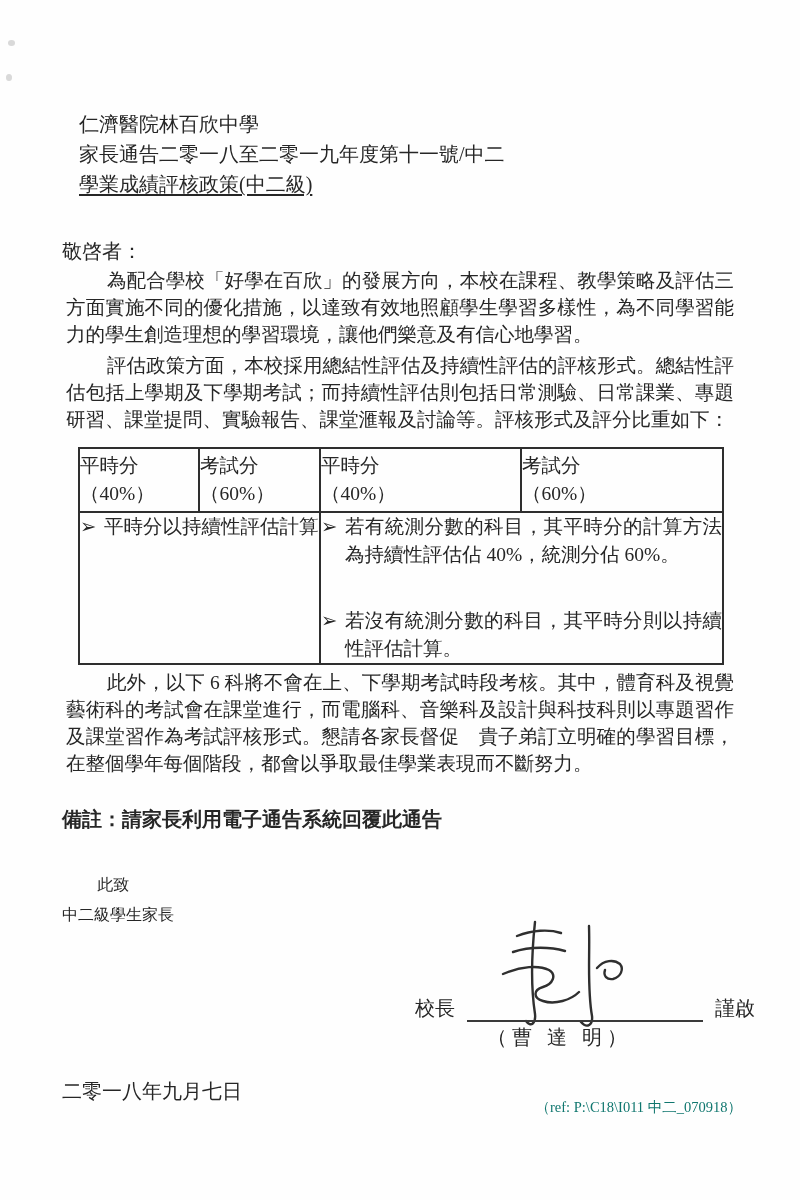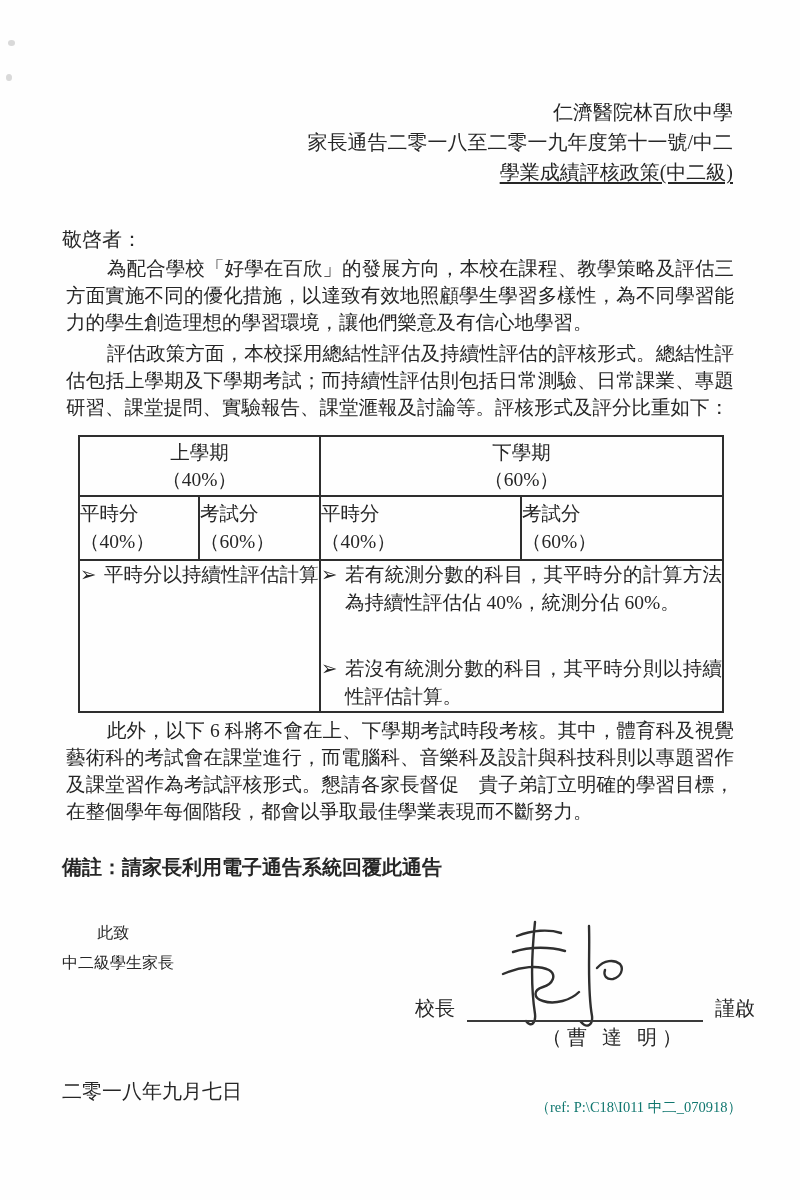--- a/index.html
+++ b/index.html
@@ -2,21 +2,21 @@
 <html><head>
 <meta charset="utf-8">
 <style>
   html,body{margin:0;padding:0;background:#e8e8e8;}
   .page{
     position:relative;width:800px;height:1200px;background:#fefefe;
     font-family:"Liberation Serif","DejaVu Serif",serif;color:#262626;
     overflow:hidden;margin:0 auto;
   }
   .content{margin:0 62px;}
-  .hdr{margin:5px;padding-top:92px;text-align:right;font-size:20px;line-height:30px;}
+  .hdr{margin:17px;padding-top:92px;text-align:left;font-size:20px;line-height:30px;}
   .hdr div{white-space:nowrap;}
   .hdr .subject{text-decoration:underline;text-underline-offset:3px;}
   .salutation{margin-top:40px;font-size:20px;line-height:24px;}
   p.body{font-size:19.5px;line-height:27px;text-align:justify;margin:4px;text-indent:2.1em;}
   .p1{margin-top:18px;}
   .p2{margin-top:26px;}
   .p3{margin-top:22px;}
   table.grade{border-collapse:collapse;margin:14px 0 0 16px;width:644px;table-layout:fixed;}
   table.grade td{border:2px solid #2e2e2e;font-size:19.5px;padding:0;}
   td.term-cell{height:58px;text-align:center;vertical-align:middle;line-height:27px;}
@@ -26,21 +26,21 @@
   .bullet-item .glyph{flex:0 0 24px;}
   .bullet-item .btxt{flex:1;}
   .bullet-item + .bullet-item{margin-top:38px;}
   .remark{margin-top:29px;font-size:20px;font-weight:bold;line-height:26px;font-family:Liberation Serif, serif;}
   .closing{margin-top:38px;font-size:16px;line-height:30px;}
   .closing .cidence{text-indent:2.2em;}
   .sig-area{position:absolute;top:920px;left:415px;width:340px;height:140px;}
   .sig-svg{position:absolute;left:62px;top:-4px;}
   .sig-row{position:absolute;left:0;top:74px;width:100%;display:flex;align-items:flex-end;font-size:20px;}
   .sig-line{flex:1;border-bottom:2px solid #3a3a3a;margin:0 12px;height:26px;}
-  .sig-name{position:absolute;left:72px;top:104px;width:200px;text-align:right;font-size:20px;letter-spacing:5px;}
+  .sig-name{position:absolute;left:72px;top:104px;width:200px;text-align:left;font-size:20px;letter-spacing:5px;}
   .date{position:absolute;left:62px;top:1078px;font-size:20px;}
   .ref{position:absolute;right:58px;top:1098px;font-size:14.5px;color:#0f766e;}
   .speck{position:absolute;background:#b9b9b9;border-radius:50%;opacity:.55;}
   .s1{left:8px;top:40px;width:7px;height:6px;}
   .s2{left:6px;top:74px;width:6px;height:7px;}
 </style>
 </head>
 <body>
 
 <div class="page">
@@ -63,30 +63,20 @@
     <p class="body p2">評估政策方面，本校採用總結性評估及持續性評估的評核形式。總結性評估包括上學期及下學期考試；而持續性評估則包括日常測驗、日常課業、專題研習、課堂提問、實驗報告、課堂滙報及討論等。評核形式及評分比重如下：</p>
 
     <table class="grade">
       <colgroup>
         <col style="width:120px">
           <col style="width:121px">
           <col style="width:201px">
           <col style="width:202px">
       </colgroup>
       <tbody>
-          <tr>
-        <td class="term-cell" colspan="2">
-          <div>上學期</div>
-          <div>（40%）</div>
-        </td>
-        <td class="term-cell" colspan="2">
-          <div>下學期</div>
-          <div>（60%）</div>
-        </td>
-      </tr>
       <tr>
         <td class="col-cell">
           <div>平時分</div>
           <div>（40%）</div>
         </td>
         <td class="col-cell">
           <div>考試分</div>
           <div>（60%）</div>
         </td>
         <td class="col-cell">

